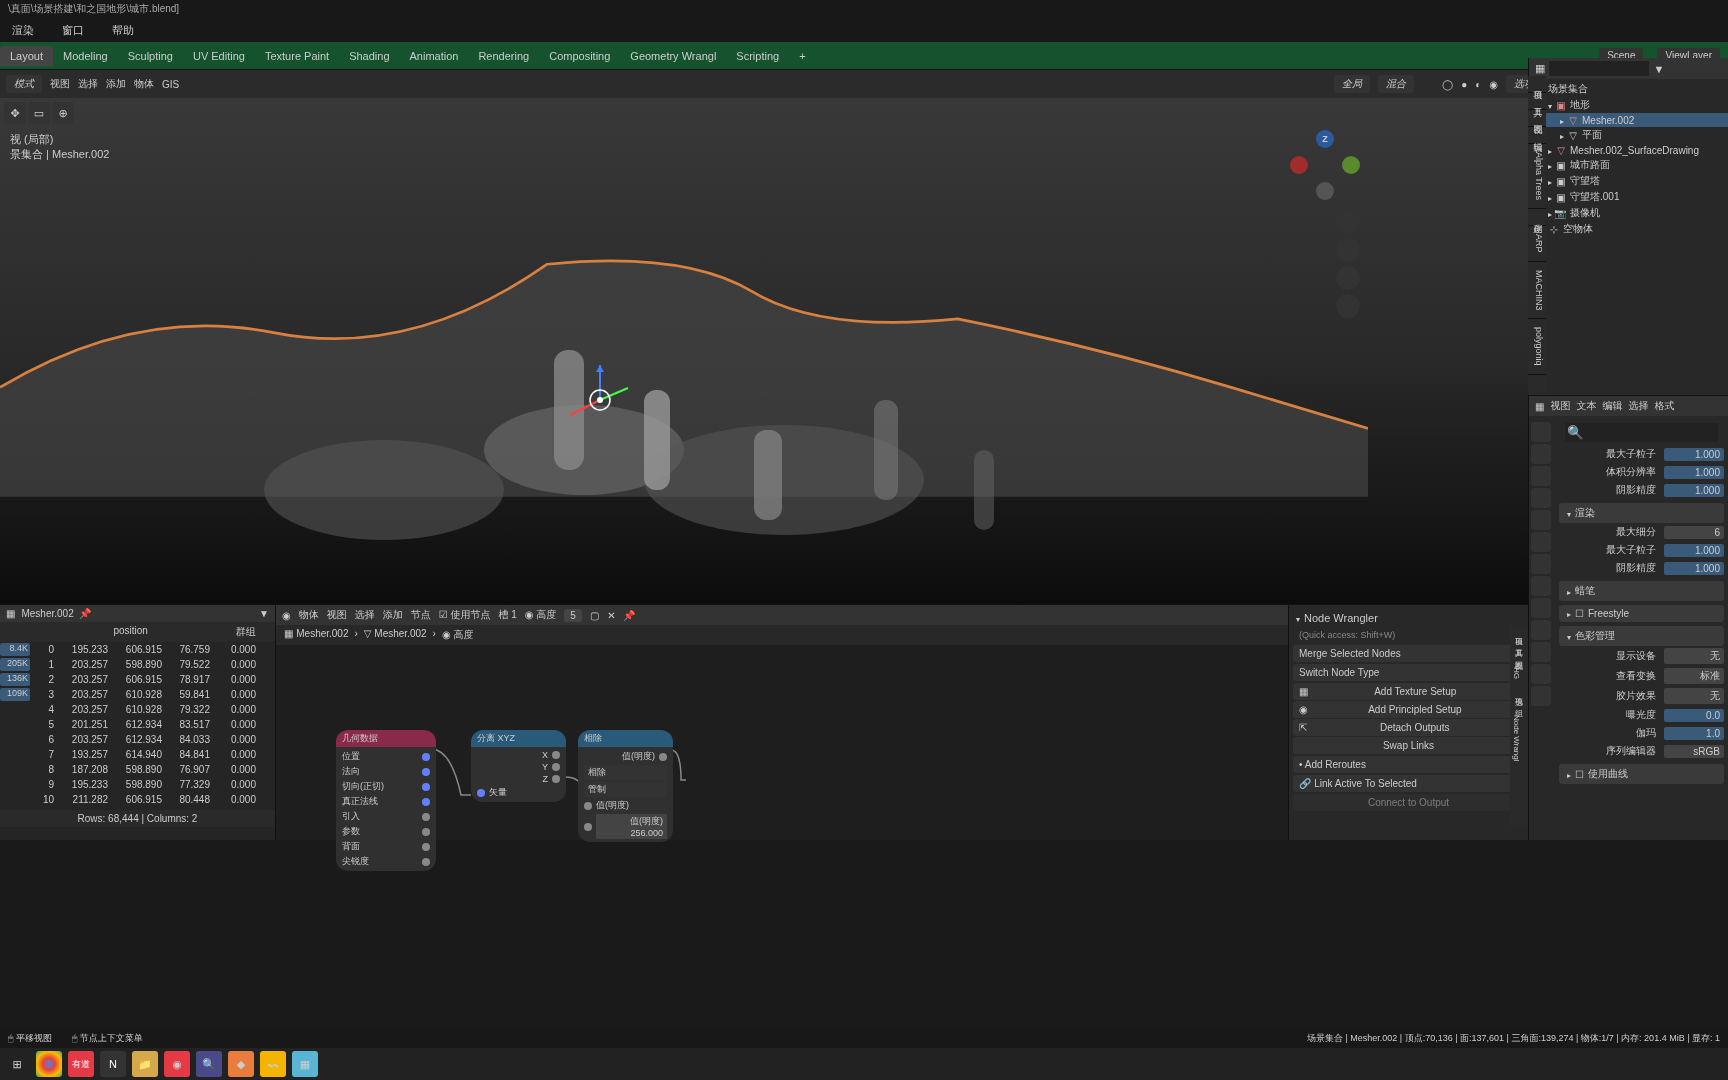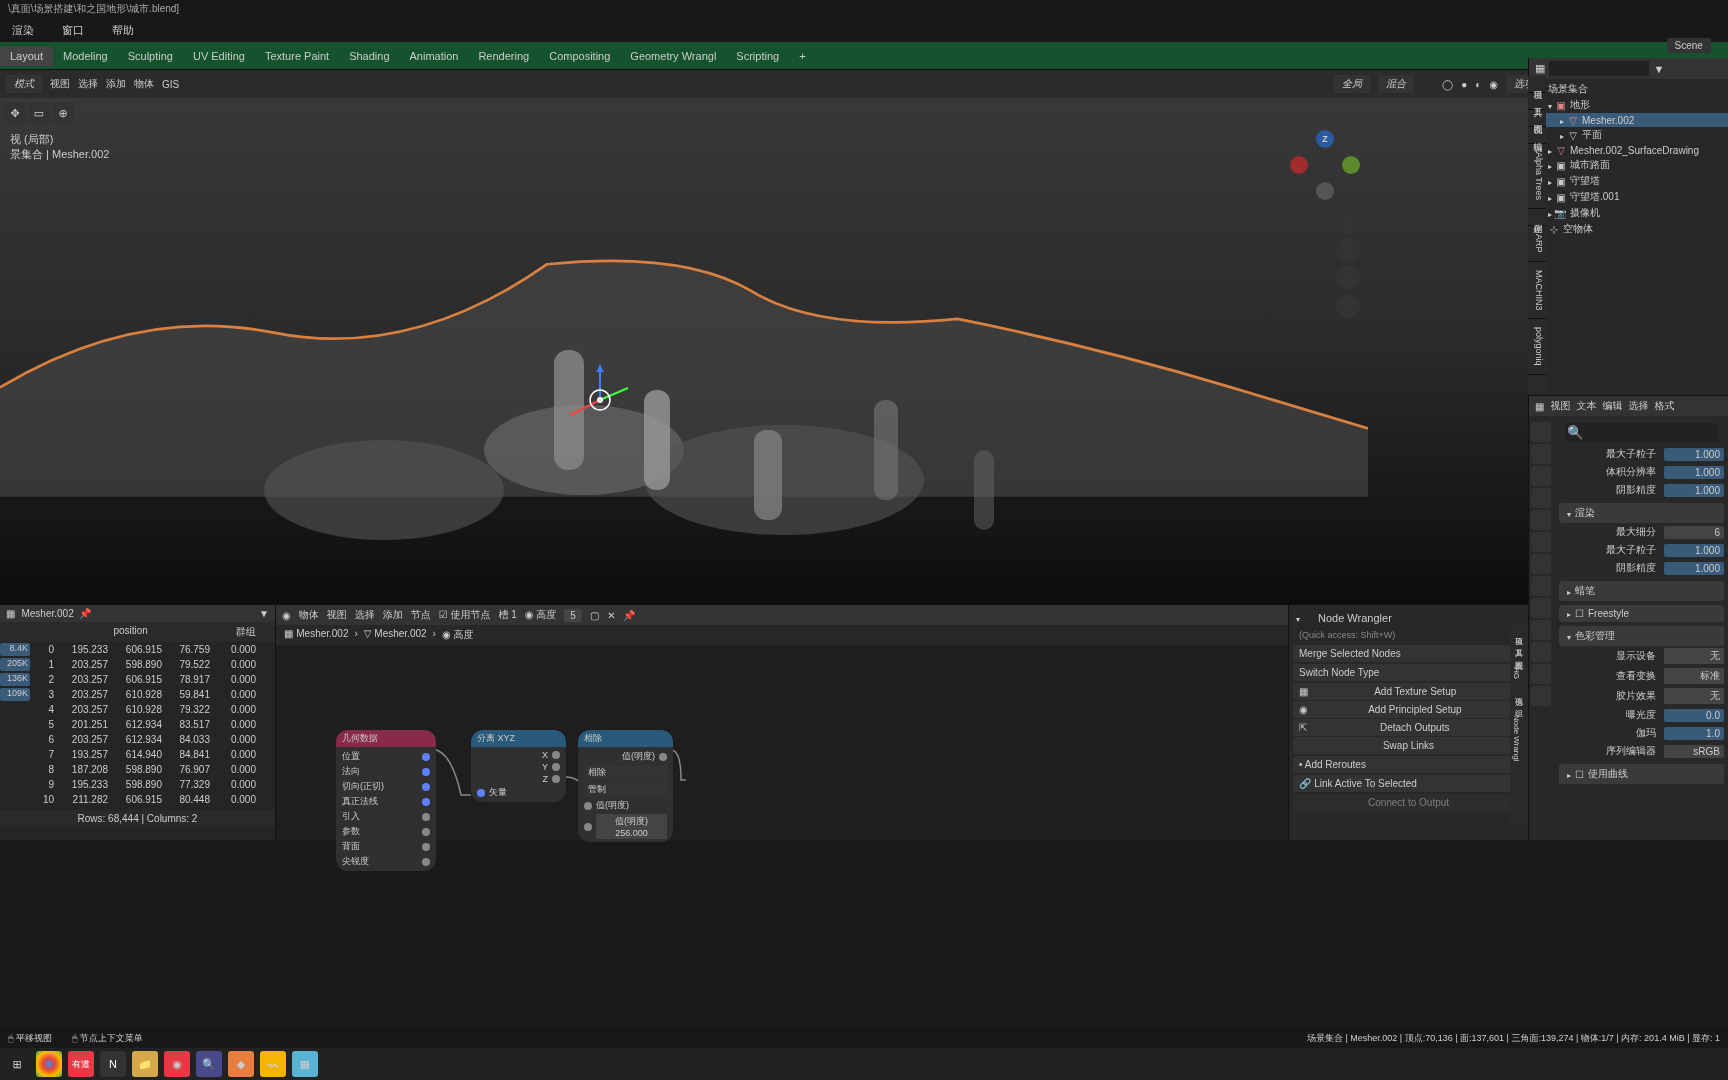--- a/index.html
+++ b/index.html
@@ -3,21 +3,21 @@
 <meta charset="utf-8">
 <style>
 * { margin: 0; padding: 0; box-sizing: border-box; font-family: sans-serif; }
 body { background: #1a1a1a; color: #ccc; font-size: 11px; overflow: hidden; width: 1728px; height: 1080px; position: relative; }
 .titlebar { background: #181818; height: 18px; padding: 2px 8px; font-size: 10px; color: #aaa; display: flex; align-items: center; }
 .menubar { background: #181818; height: 24px; display: flex; align-items: center; padding: 0 4px; gap: 12px; }
 .menubar span { padding: 2px 8px; cursor: pointer; }
 .tab-row { background: #14532d; height: 28px; display: flex; align-items: center; border-bottom: 1px solid #111; }
 .tab-row .tab { padding: 4px 10px; font-size: 11px; cursor: pointer; }
 .tab-row .tab.active { background: #444; border-radius: 4px 4px 0 0; }
-.scene-bar { display: flex; align-items: center; gap: 5px; margin-left: auto; padding-right: 8px; flex-direction: column; }
+.scene-bar { display: flex; align-items: center; gap: 14px; margin-left: auto; padding-right: 8px; }
 .scene-bar .field { background: #333; padding: 2px 8px; border-radius: 3px; font-size: 10px; }
 .main-container { display: flex; height: 556px; }
 .viewport { flex: 1; background: linear-gradient(180deg, #3a3a3a 0%, #2a2a2a 50%, #0a0a0a 100%); position: relative; overflow: hidden; }
 .viewport-header { position: absolute; top: 0; left: 0; right: 0; height: 28px; background: rgba(40,40,40,0.8); display: flex; align-items: center; padding: 0 6px; gap: 8px; font-size: 10px; }
 .viewport-header .dropdown { background: #333; padding: 2px 8px; border-radius: 3px; font-style: italic; }
 .viewport-icons { position: absolute; top: 32px; left: 4px; display: flex; gap: 2px; }
 .viewport-icons .icon-btn { width: 22px; height: 22px; background: #333; border-radius: 3px; display: flex; align-items: center; justify-content: center; }
 .viewport-label { position: absolute; top: 62px; left: 10px; font-size: 11px; color: #ccc; }
 .nav-gizmo { position: absolute; top: 60px; right: 188px; width: 70px; height: 70px; }
 .nav-gizmo .axis { position: absolute; width: 18px; height: 18px; border-radius: 50%; font-size: 9px; display: flex; align-items: center; justify-content: center; font-weight: bold; }
@@ -67,21 +67,21 @@
 .node-editor { flex: 1; background: #1e1e1e; position: relative; }
 .node-editor-header { background: #333; padding: 3px 6px; font-size: 10px; display: flex; align-items: center; gap: 8px; }
 .breadcrumb { padding: 3px 8px; font-size: 10px; display: flex; gap: 6px; background: #282828; }
 .node-canvas { position: relative; height: 180px; }
 .node { position: absolute; border-radius: 12px; overflow: hidden; font-size: 9px; }
 .node .node-header { padding: 2px 6px; font-size: 9px; }
 .node .node-body { background: #303030; padding: 2px; }
 .node .socket-row { display: flex; align-items: center; padding: 1px 4px; gap: 4px; }
 .node .socket { width: 8px; height: 8px; border-radius: 50%; background: #888; }
 .node-wrangler { width: 240px; background: #282828; border-left: 1px solid #111; padding: 4px; }
-.node-wrangler .nw-header { padding: 3px; font-size: 11px; display: flex; align-items: center; gap: 18px; }
+.node-wrangler .nw-header { padding: 3px; font-size: 11px; display: flex; align-items: center; gap: 4px; }
 .node-wrangler .nw-hint { font-size: 9px; color: #888; padding: 3px 6px; }
 .node-wrangler .nw-dropdown { background: #333; padding: 3px 6px; margin: 2px 0; border-radius: 3px; font-size: 10px; display: flex; justify-content: space-between; }
 .node-wrangler .nw-button { background: #333; padding: 3px 6px; margin: 1px 0; border-radius: 3px; font-size: 10px; text-align: center; display: flex; align-items: center; gap: 4px; }
 .statusbar { position: absolute; bottom: 32px; left: 0; right: 0; height: 20px; background: #181818; display: flex; align-items: center; padding: 0 8px; font-size: 9px; gap: 20px; }
 .statusbar .right { margin-left: auto; }
 .taskbar { position: absolute; bottom: 0; left: 0; right: 0; height: 32px; background: #222; display: flex; align-items: center; padding: 0 4px; gap: 6px; }
 .taskbar .tb-icon { width: 26px; height: 26px; border-radius: 3px; display: flex; align-items: center; justify-content: center; }
 .chevron::before { content: "▸"; font-size: 8px; }
 .chevron-down::before { content: "▾"; font-size: 8px; }
 </style>
@@ -646,21 +646,21 @@
             </div>
           <div class="socket-row">
               <span class="dropdown" style="flex:1;background:#333;padding:1px 4px">管制</span>
             </div>
           <div class="socket-row">
               <span class="socket"></span>
               <span>值(明度)</span>
             </div>
           <div class="socket-row">
               <span class="socket"></span>
-              <span style="flex:1;background:#444;padding:1px 4px;text-align:center"><span>值(明度)</span> <span>256.000</span></span>
+              <span style="flex:1;background:#444;padding:1px 4px;text-align:right"><span>值(明度)</span> <span>256.000</span></span>
             </div>
         </div>
       </div>
     </div>
   </div>
 
   <div class="node-wrangler">
     <div class="nw-header">
         <span class="chevron-down"></span>
         <span>Node Wrangler</span>

